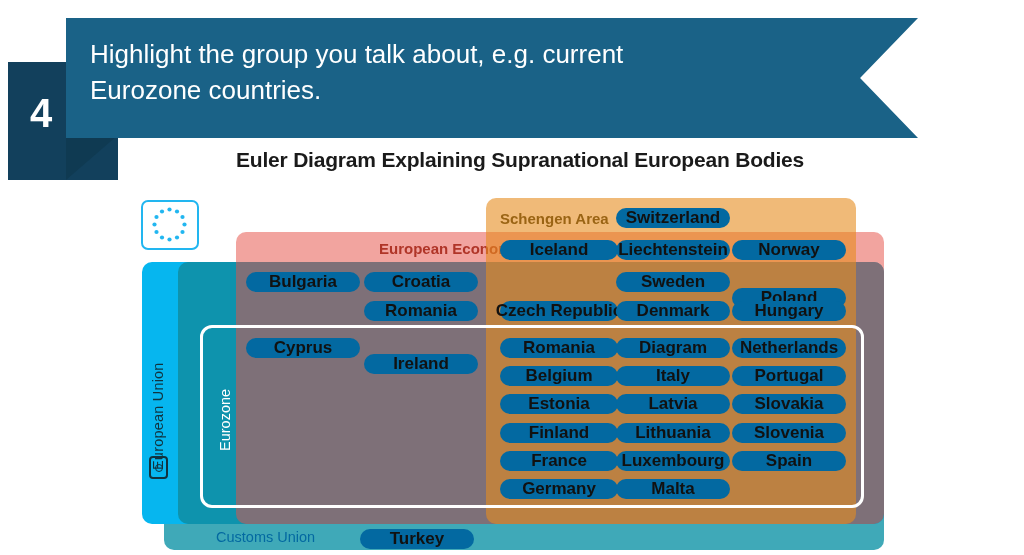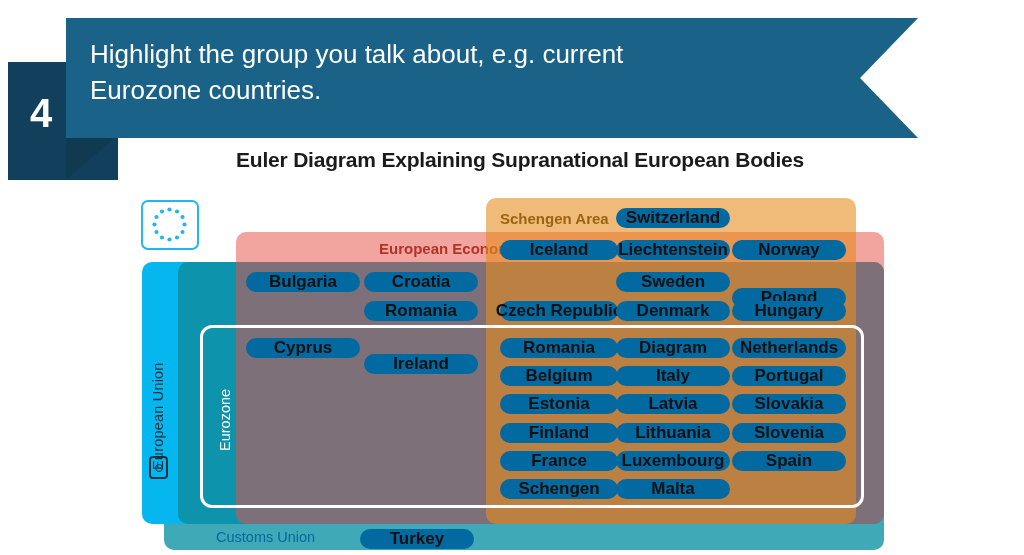--- a/index.html
+++ b/index.html
@@ -317,17 +317,17 @@
       <div class="pill c5" style="top: 366px;">Portugal</div>
       <div class="pill c3" style="top: 394px;">Estonia</div>
       <div class="pill c4" style="top: 394px;">Latvia</div>
       <div class="pill c5" style="top: 394px;">Slovakia</div>
       <div class="pill c3" style="top: 423px;">Finland</div>
       <div class="pill c4" style="top: 423px;">Lithuania</div>
       <div class="pill c5" style="top: 423px;">Slovenia</div>
       <div class="pill c3" style="top: 451px;">France</div>
       <div class="pill c4" style="top: 451px;">Luxembourg</div>
       <div class="pill c5" style="top: 451px;">Spain</div>
-      <div class="pill c3" style="top: 479px;">Schengen</div>
+      <div class="pill c3" style="top: 479px;">Germany</div>
       <div class="pill c4" style="top: 479px;">Malta</div>
       <div class="pill turkey" style="top: 529px;">Turkey</div>
     </div>
 </div>
 
 </body></html>

